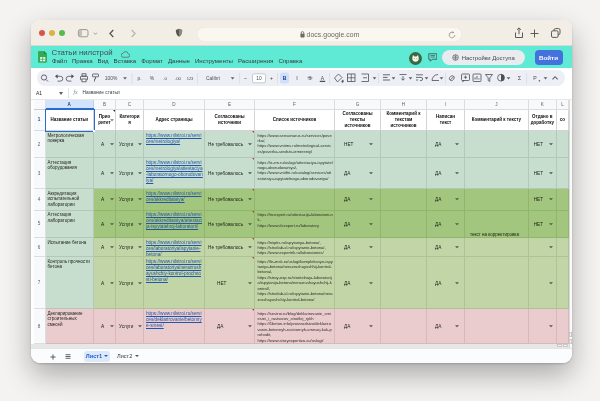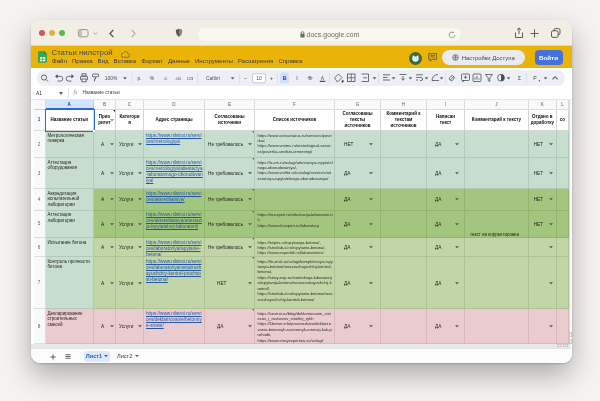--- a/index.html
+++ b/index.html
@@ -8,21 +8,21 @@
  box-shadow:0 1px 2px rgba(0,0,0,.18),0 12px 28px rgba(0,0,0,.30)}
 .abs{position:absolute}
 
 .sbar{position:absolute;left:0;top:0;width:541px;height:25.5px;background:#f2eee5;border-bottom:1px solid #dcd8cf}
 .light{position:absolute;top:9.5px;width:6px;height:6px;border-radius:50%}
 .urlf{position:absolute;left:166px;top:6.5px;width:265px;height:15.5px;border-radius:7px;background:#faf7f1;
  box-shadow:inset 0 0 0 0.5px #e7e2d7}
 .urltxt{position:absolute;left:0;top:0;width:100%;height:100%;display:flex;align-items:center;justify-content:center;
  font-size:6.8px;color:#6b675f;letter-spacing:.1px}
 
-.ghead{position:absolute;left:0;top:25.5px;width:541px;height:22px;background:#eab308}
+.ghead{position:absolute;left:0;top:25.5px;width:541px;height:22px;background:#5eead4}
 .gtitle{position:absolute;left:20.5px;top:2.8px;font-size:7.8px;color:#454a51;font-weight:500;letter-spacing:0}
 .gmenu{position:absolute;left:21px;top:11.6px;font-size:6.1px;color:#3a3b3d;display:flex;gap:5px;white-space:nowrap}
 .pillbtn{position:absolute;left:411px;top:4.8px;width:83px;height:15.2px;border-radius:7.6px;background:#e9ebef;
  display:flex;align-items:center;justify-content:center;font-size:5.9px;color:#43474a}
 .loginbtn{position:absolute;left:503.5px;top:4.8px;width:28px;height:15.2px;border-radius:4px;background:#4471dc;
  display:flex;align-items:center;justify-content:center;font-size:6.2px;color:#fff;font-weight:bold}
 
 .tbar{position:absolute;left:0;top:47.5px;width:541px;height:18.5px;background:#fff}
 .tpill{position:absolute;left:6px;top:2.5px;width:527.5px;height:15.5px;border-radius:7.75px;background:#edeff5}
 

